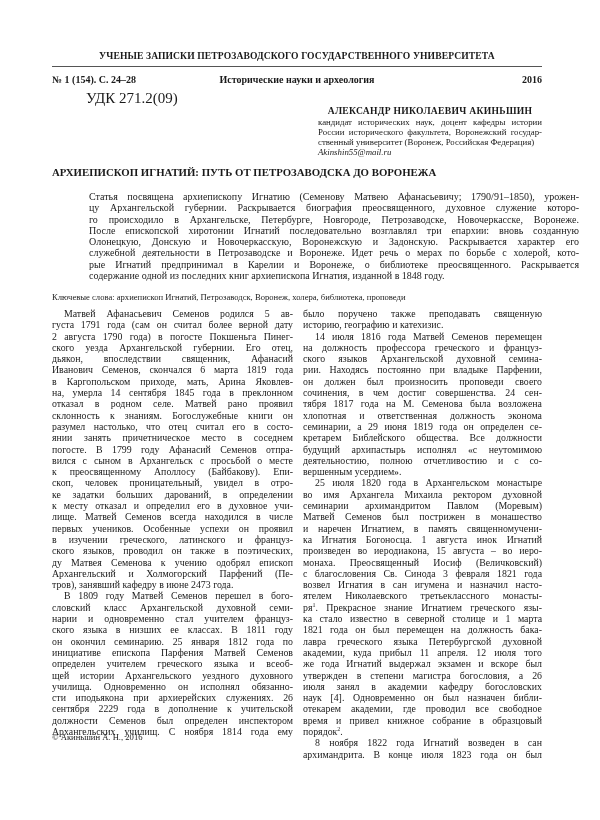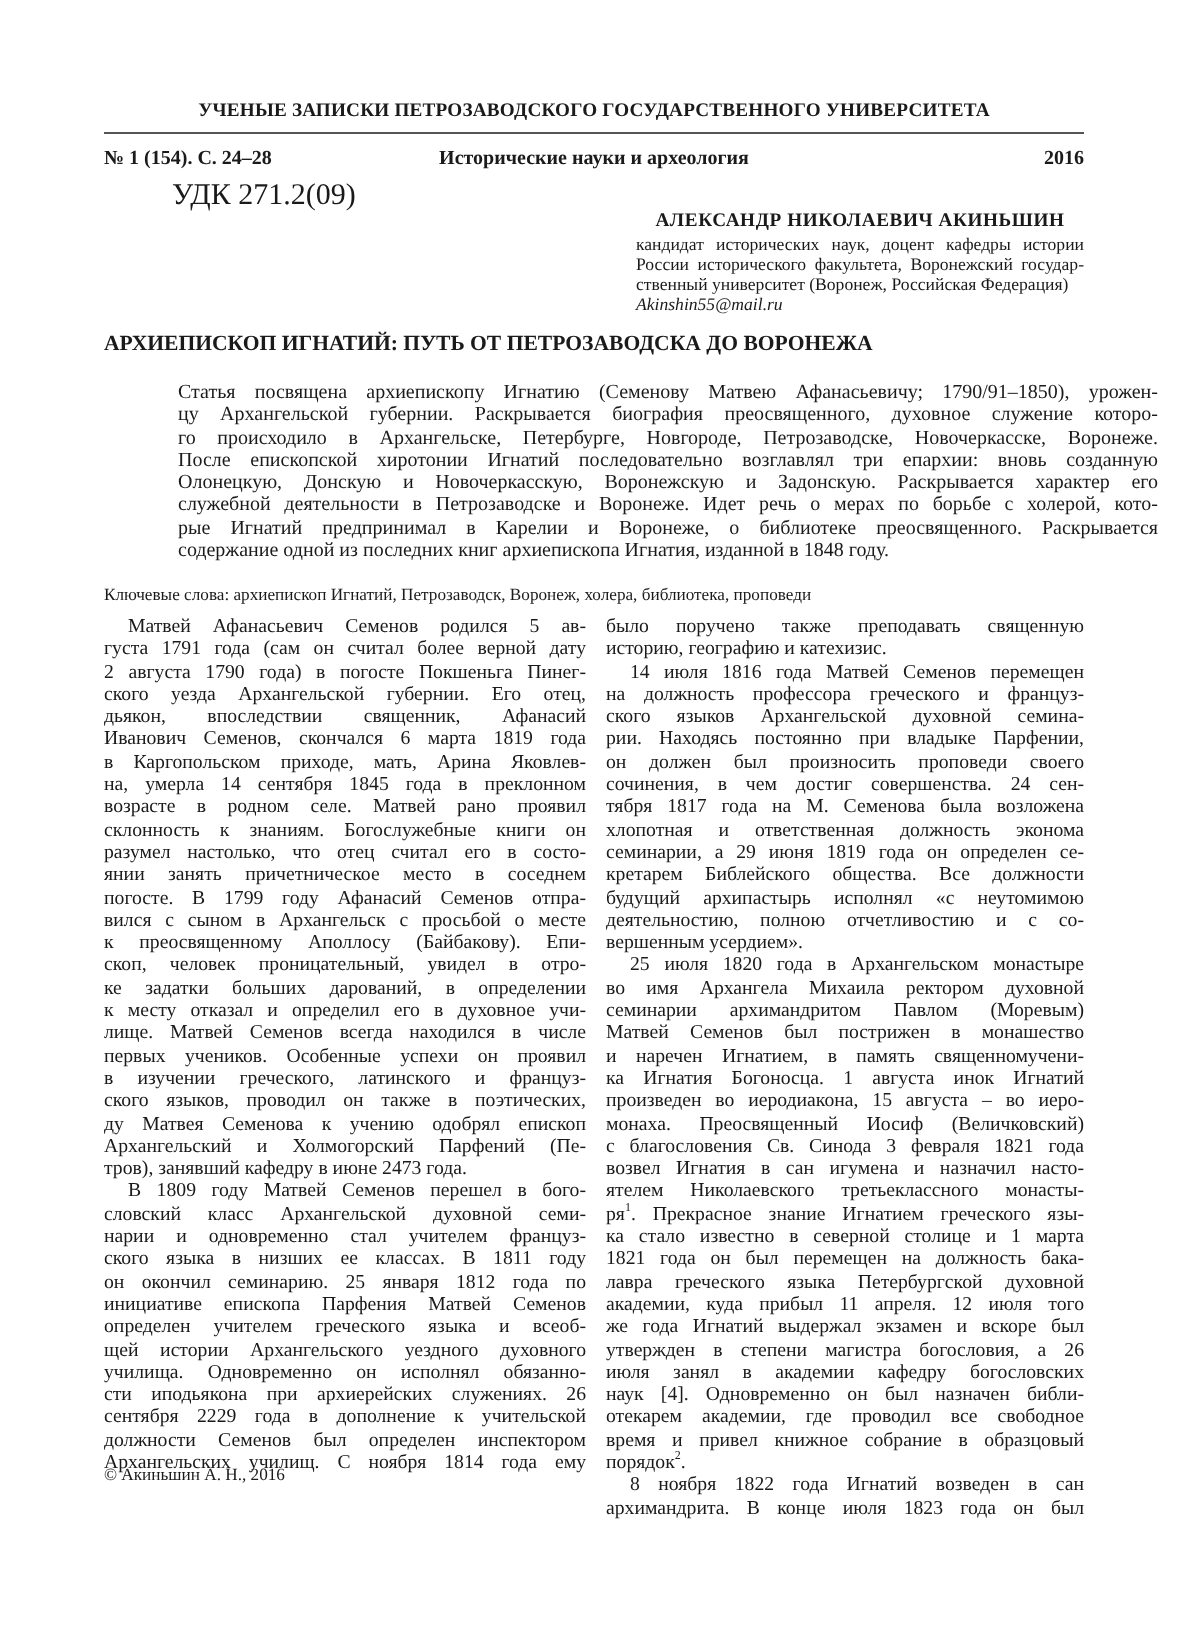--- a/index.html
+++ b/index.html
@@ -64,21 +64,21 @@
 
 <div class="abs col col-left" id="col-left">
     <span class="line indent">Матвей Афанасьевич Семенов родился 5 ав-</span>
     <span class="line">густа 1791 года (сам он считал более верной дату</span>
     <span class="line">2 августа 1790 года) в погосте Покшеньга Пинег-</span>
     <span class="line">ского уезда Архангельской губернии. Его отец,</span>
     <span class="line">дьякон, впоследствии священник, Афанасий</span>
     <span class="line">Иванович Семенов, скончался 6 марта 1819 года</span>
     <span class="line">в Каргопольском приходе, мать, Арина Яковлев-</span>
     <span class="line">на, умерла 14 сентября 1845 года в преклонном</span>
-    <span class="line">возрасте в родном селе. Матвей рано проявил</span>
+    <span class="line">отказал в родном селе. Матвей рано проявил</span>
     <span class="line">склонность к знаниям. Богослужебные книги он</span>
     <span class="line">разумел настолько, что отец считал его в состо-</span>
     <span class="line">янии занять причетническое место в соседнем</span>
     <span class="line">погосте. В 1799 году Афанасий Семенов отпра-</span>
     <span class="line">вился с сыном в Архангельск с просьбой о месте</span>
     <span class="line">к преосвященному Аполлосу (Байбакову). Епи-</span>
     <span class="line">скоп, человек проницательный, увидел в отро-</span>
     <span class="line">ке задатки больших дарований, в определении</span>
     <span class="line">к месту отказал и определил его в духовное учи-</span>
     <span class="line">лище. Матвей Семенов всегда находился в числе</span>

